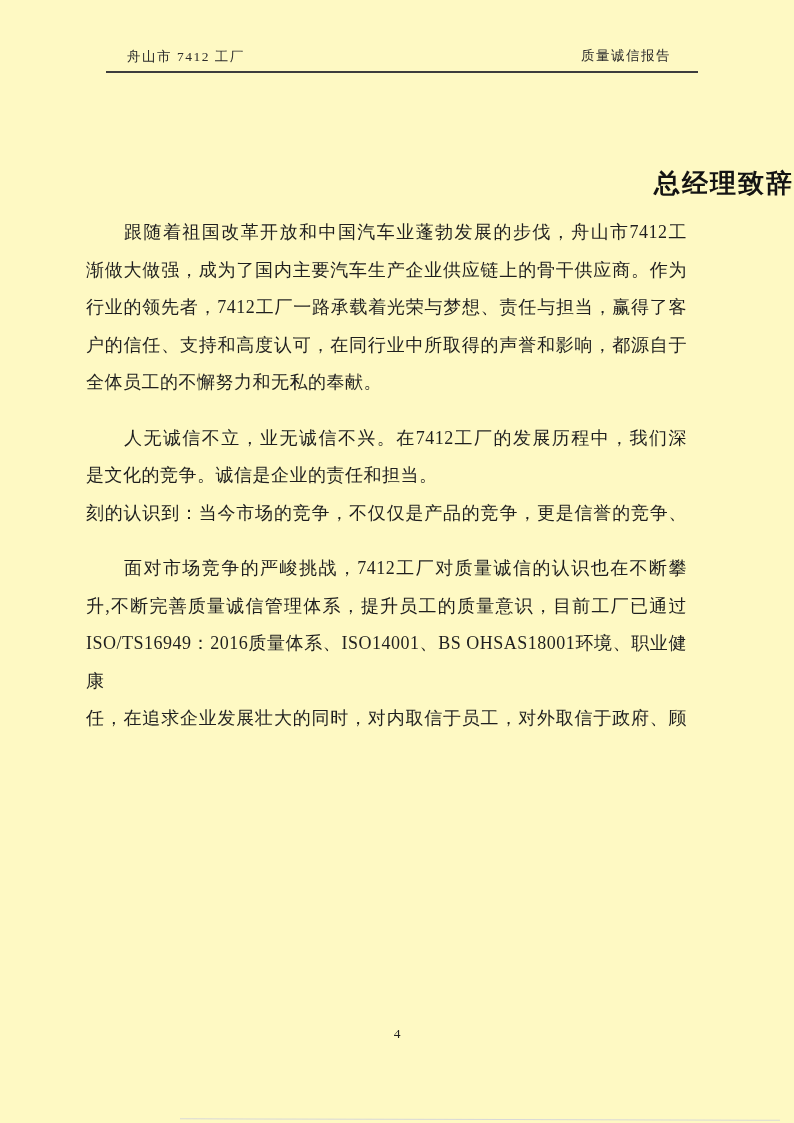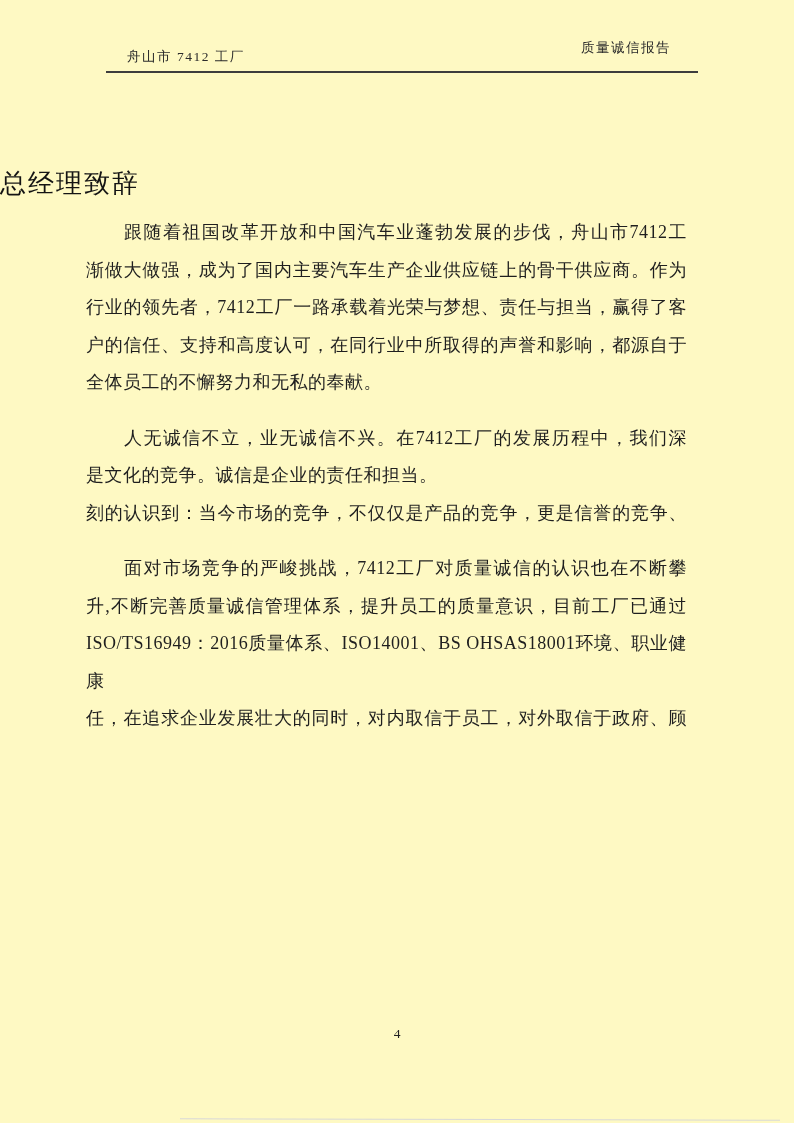--- a/index.html
+++ b/index.html
@@ -19,29 +19,29 @@
   .header {
     position: absolute;
     left: 106px; top: 46px;
     width: 592px; height: 25px;
     border-bottom: 2.5px solid #3d3d3d;
     font-size: 13.5px;
     color: #2b2b2b;
     letter-spacing: 1.5px;
   }
   .header .h-left  { position: absolute; left: 21px;  bottom: 5px; white-space: nowrap; }
-  .header .h-right { position: absolute; right: 27px; bottom: 14px; white-space: nowrap; }
+  .header .h-right { position: absolute; right: 27px; bottom: 6px; white-space: nowrap; }
   
   .title {
     position: absolute;
     left: 0; top: 166px; width: 100%;
     margin: 0;
-    text-align: left;
+    text-align: right;
     font-family: "Liberation Sans", "DejaVu Sans", sans-serif;
-    font-weight: 400;
+    font-weight: 700;
     font-size: 26px;
     letter-spacing: 2px;
     color: #141414;
   }
   
   .doc-body {
     position: absolute;
     left: 86px; top: 214px;
     width: 601px;
     font-size: 18px;

